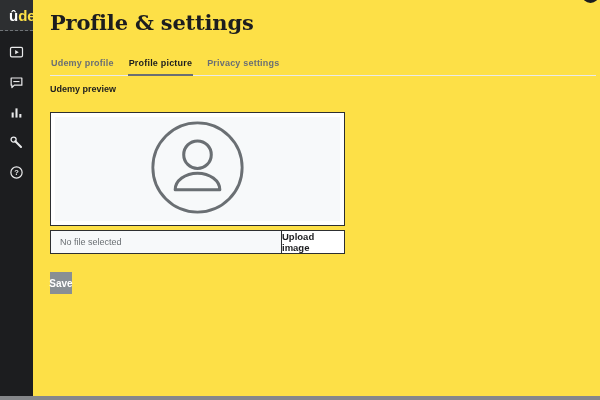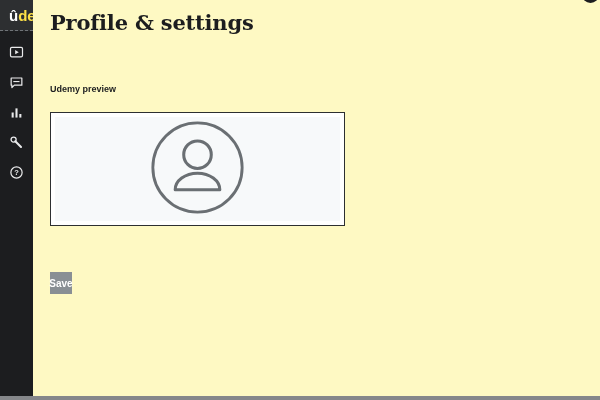--- a/index.html
+++ b/index.html
@@ -13,21 +13,21 @@
   .logo-header{
     height:30px;background:#2d2f31;border-bottom:1px dashed #6f7377;
     display:flex;align-items:center;padding-left:9px;overflow:hidden;white-space:nowrap;
   }
   .logo-u{color:#ffffff;font-weight:bold;font-size:15px;letter-spacing:0;}
   .logo-clip{color:#fde047;font-weight:bold;font-size:15px;}
   .nav{padding-top:6px;}
   .nav-item{height:30px;display:flex;align-items:center;justify-content:center;cursor:pointer;}
   .nav-item svg{display:block;}
   
-  .main{position:absolute;left:33px;top:0;right:0;bottom:0;background:#fef9c3;}
+  .main{position:absolute;left:33px;top:0;right:0;bottom:0;background:#fde047;}
   .page-title{
     position:absolute;left:17px;top:10px;margin:0;
     font-family:"DejaVu Serif","Liberation Serif",serif;
     font-size:21px;font-weight:bold;color:#1c1d1f;letter-spacing:-0.2px;
   }
   .tabs{
     position:absolute;left:17px;right:4px;top:52px;height:23px;
     border-bottom:1px solid #e9eaeb;display:flex;gap:13px;align-items:stretch;
   }
   .tab{
@@ -129,33 +129,42 @@
     </div>
   </nav>
 </aside>
 
 <main class="main">
 
   <div class="avatar-partial"></div>
 
   <h1 class="page-title">Profile &amp; settings</h1>
 
+  <div class="tabs">
+    <div class="tab">Udemy profile</div>
+    <div class="tab active">Profile picture</div>
+    <div class="tab">Privacy settings</div>
+  </div>
 
   <div class="section-label">Udemy preview</div>
 
   <div class="preview-box">
     <div class="preview-inner">
       <span>
         <svg width="95" height="95" viewBox="0 0 100 100">
           <circle cx="50" cy="50" r="47" fill="none" stroke="#6a6f73" stroke-width="3"></circle>
           <circle cx="50" cy="36.5" r="14.5" fill="none" stroke="#6a6f73" stroke-width="3.2"></circle>
           <path d="M 26.5 73.5 A 23.5 17.5 0 0 1 73.5 73.5 Z" fill="none" stroke="#6a6f73" stroke-width="3.2" stroke-linejoin="round"></path>
         </svg>
       </span>
     </div>
   </div>
 
+  <div class="file-row">
+    <div class="file-status">No file selected</div>
+    <div class="upload-btn">Upload image</div>
+  </div>
 
   <button class="save-btn">Save</button>
 
 </main>
 
 <div class="footer-bar"></div>
 
 </body></html>

